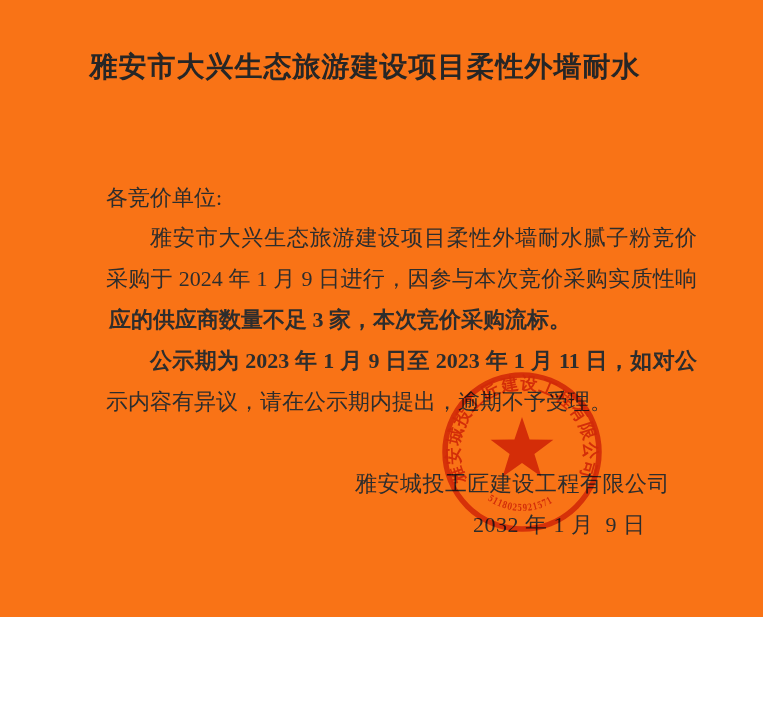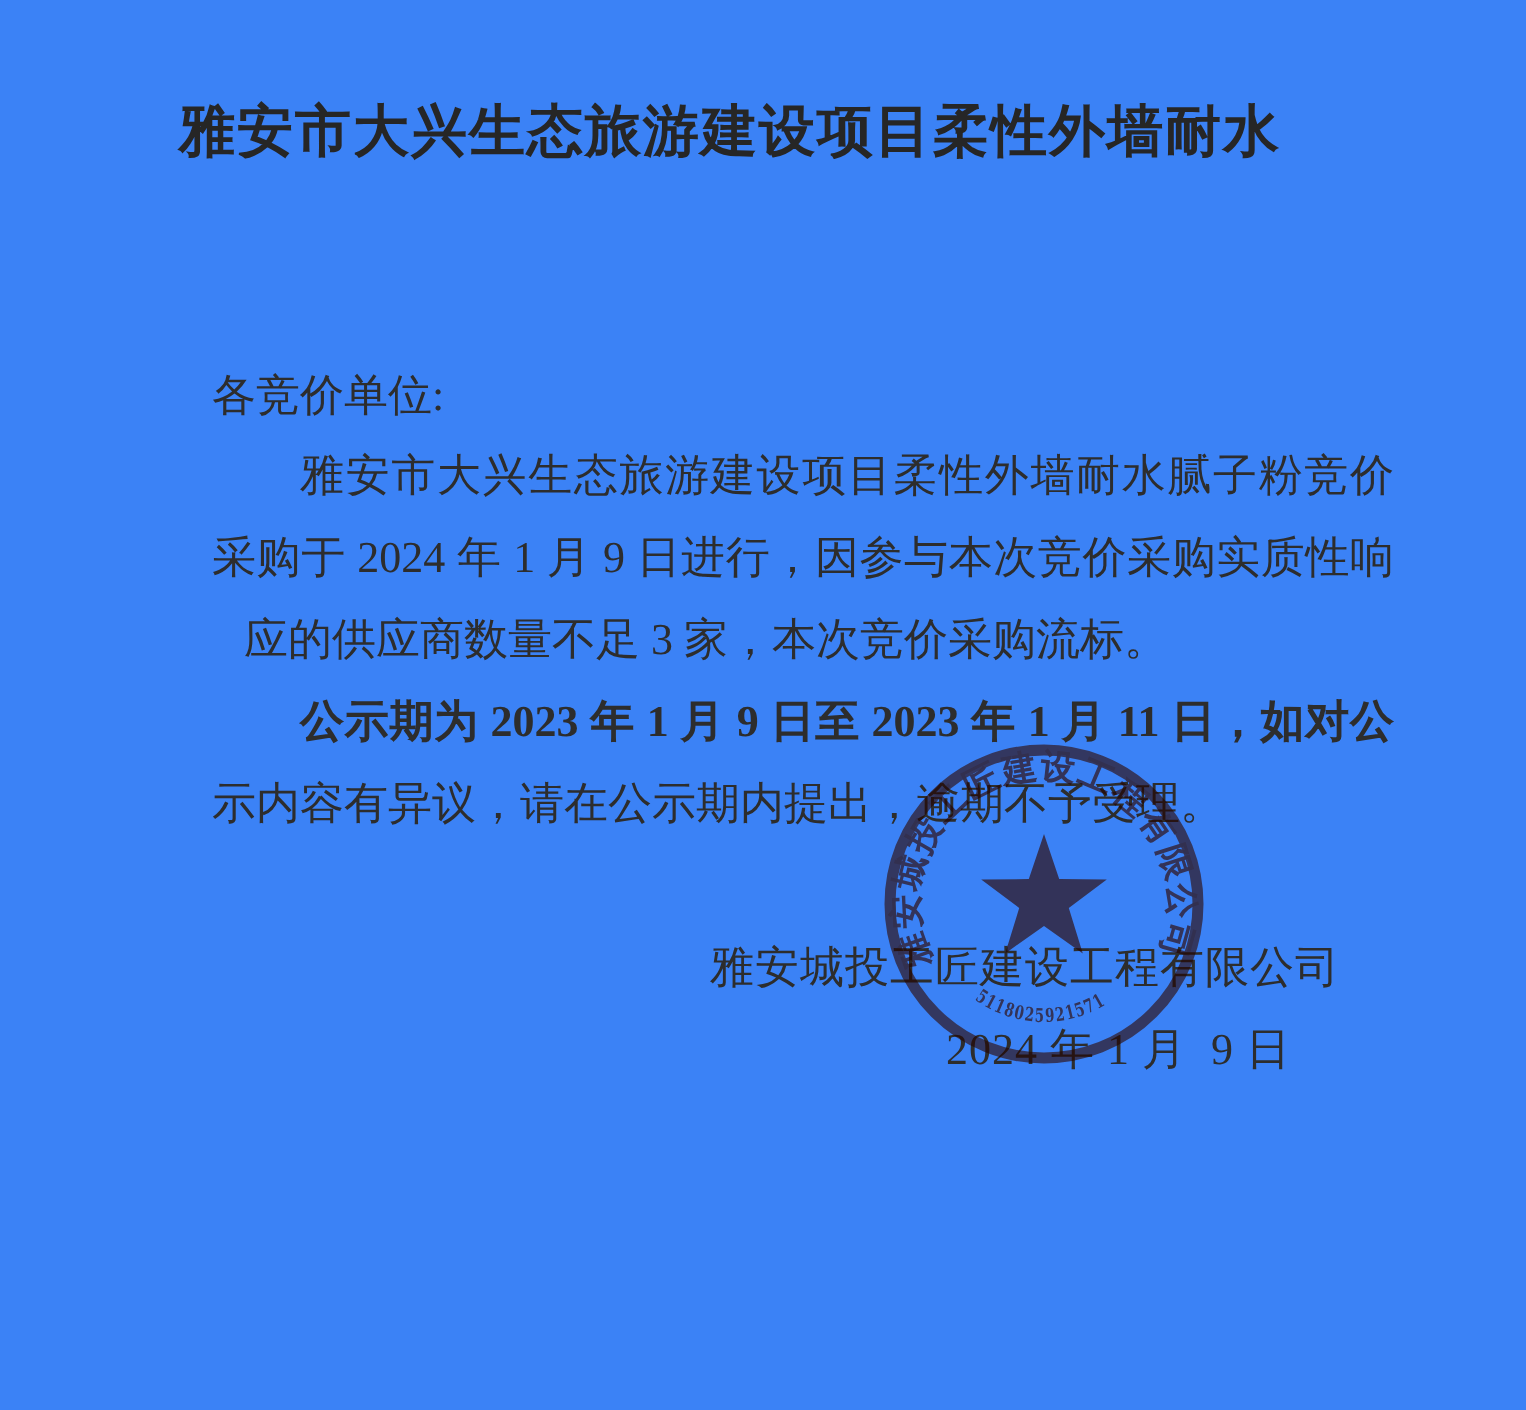--- a/index.html
+++ b/index.html
@@ -3,22 +3,22 @@
 <meta charset="utf-8">
 <style>
   html, body { margin: 0; padding: 0; }
   body {
     width: 763px; height: 705px;
     background: #ffffff;
     font-family: "Liberation Serif", "DejaVu Serif", serif;
   }
   .page {
     position: relative;
-    width: 763px; height: 705px;
-    background: #3b82f6;
+    width: 763px; height: 617px;
+    background: #f97316;
     color: #2d2d2d;
     overflow: hidden;
   }
   .title {
     position: absolute;
     top: 46px; left: 15px; width: 700px;
     text-align: center;
     font-size: 28px;
     font-weight: bold;
     line-height: 42px;
@@ -74,29 +74,29 @@
   <h1 class="title">
     <span class="tline">雅安市大兴生态旅游建设项目柔性外墙耐水</span>
   </h1>
 
   <div class="bline" style="top:184px; left:106px;">各竞价单位:</div>
 
   <div class="bline just w-indent" style="top:224px;">雅安市大兴生态旅游建设项目柔性外墙耐水腻子粉竞价</div>
 
   <div class="bline just w-full" style="top:265px;">采购于 2024 年 1 月 9 日进行，因参与本次竞价采购实质性响</div>
 
-  <div class="bline" style="top:306px; left:122px;">应的供应商数量不足 3 家，本次竞价采购流标。</div>
+  <div class="bline" style="top:306px; left:109px;font-weight:bold;">应的供应商数量不足 3 家，本次竞价采购流标。</div>
 
   <div class="bline just w-indent" style="top:347px;font-weight:bold;">公示期为 2023 年 1 月 9 日至 2023 年 1 月 11 日，如对公</div>
 
   <div class="bline" style="top:388px; left:106px;">示内容有异议，请在公示期内提出，逾期不予受理。</div>
 
   <div class="bline sig" style="top:470px; left:355px;">雅安城投工匠建设工程有限公司</div>
 
-  <div class="bline sig" style="top:511px; left:473px;">2024 年 1 月  9 日</div>
+  <div class="bline sig" style="top:511px; left:473px;">2032 年 1 月  9 日</div>
 
   <svg class="seal" viewBox="0 0 172 172" xmlns="http://www.w3.org/2000/svg">
     <defs>
       <path id="arcTop" d="M 31.4 117.5 A 63 63 0 1 1 140.6 117.5" fill="none"></path>
       <path id="arcBottom" d="M 48.1 131.2 A 59 59 0 0 0 123.9 131.2" fill="none"></path>
     </defs>
     <circle class="seal-ring" cx="86" cy="86" r="77" stroke="#d1453a"></circle>
     <polygon class="seal-star" points="86,51 93.6,73.5 117.4,73.8 98.4,88 105.4,110.7 86,97 66.6,110.7 73.6,88 54.6,73.8 78.4,73.5" fill="#d1453a"></polygon>
     <text class="seal-arc-text" fill="#d1453a">
       <textPath href="#arcTop" startOffset="1%" textLength="254" lengthAdjust="spacingAndGlyphs">雅安城投工匠建设工程有限公司</textPath>

